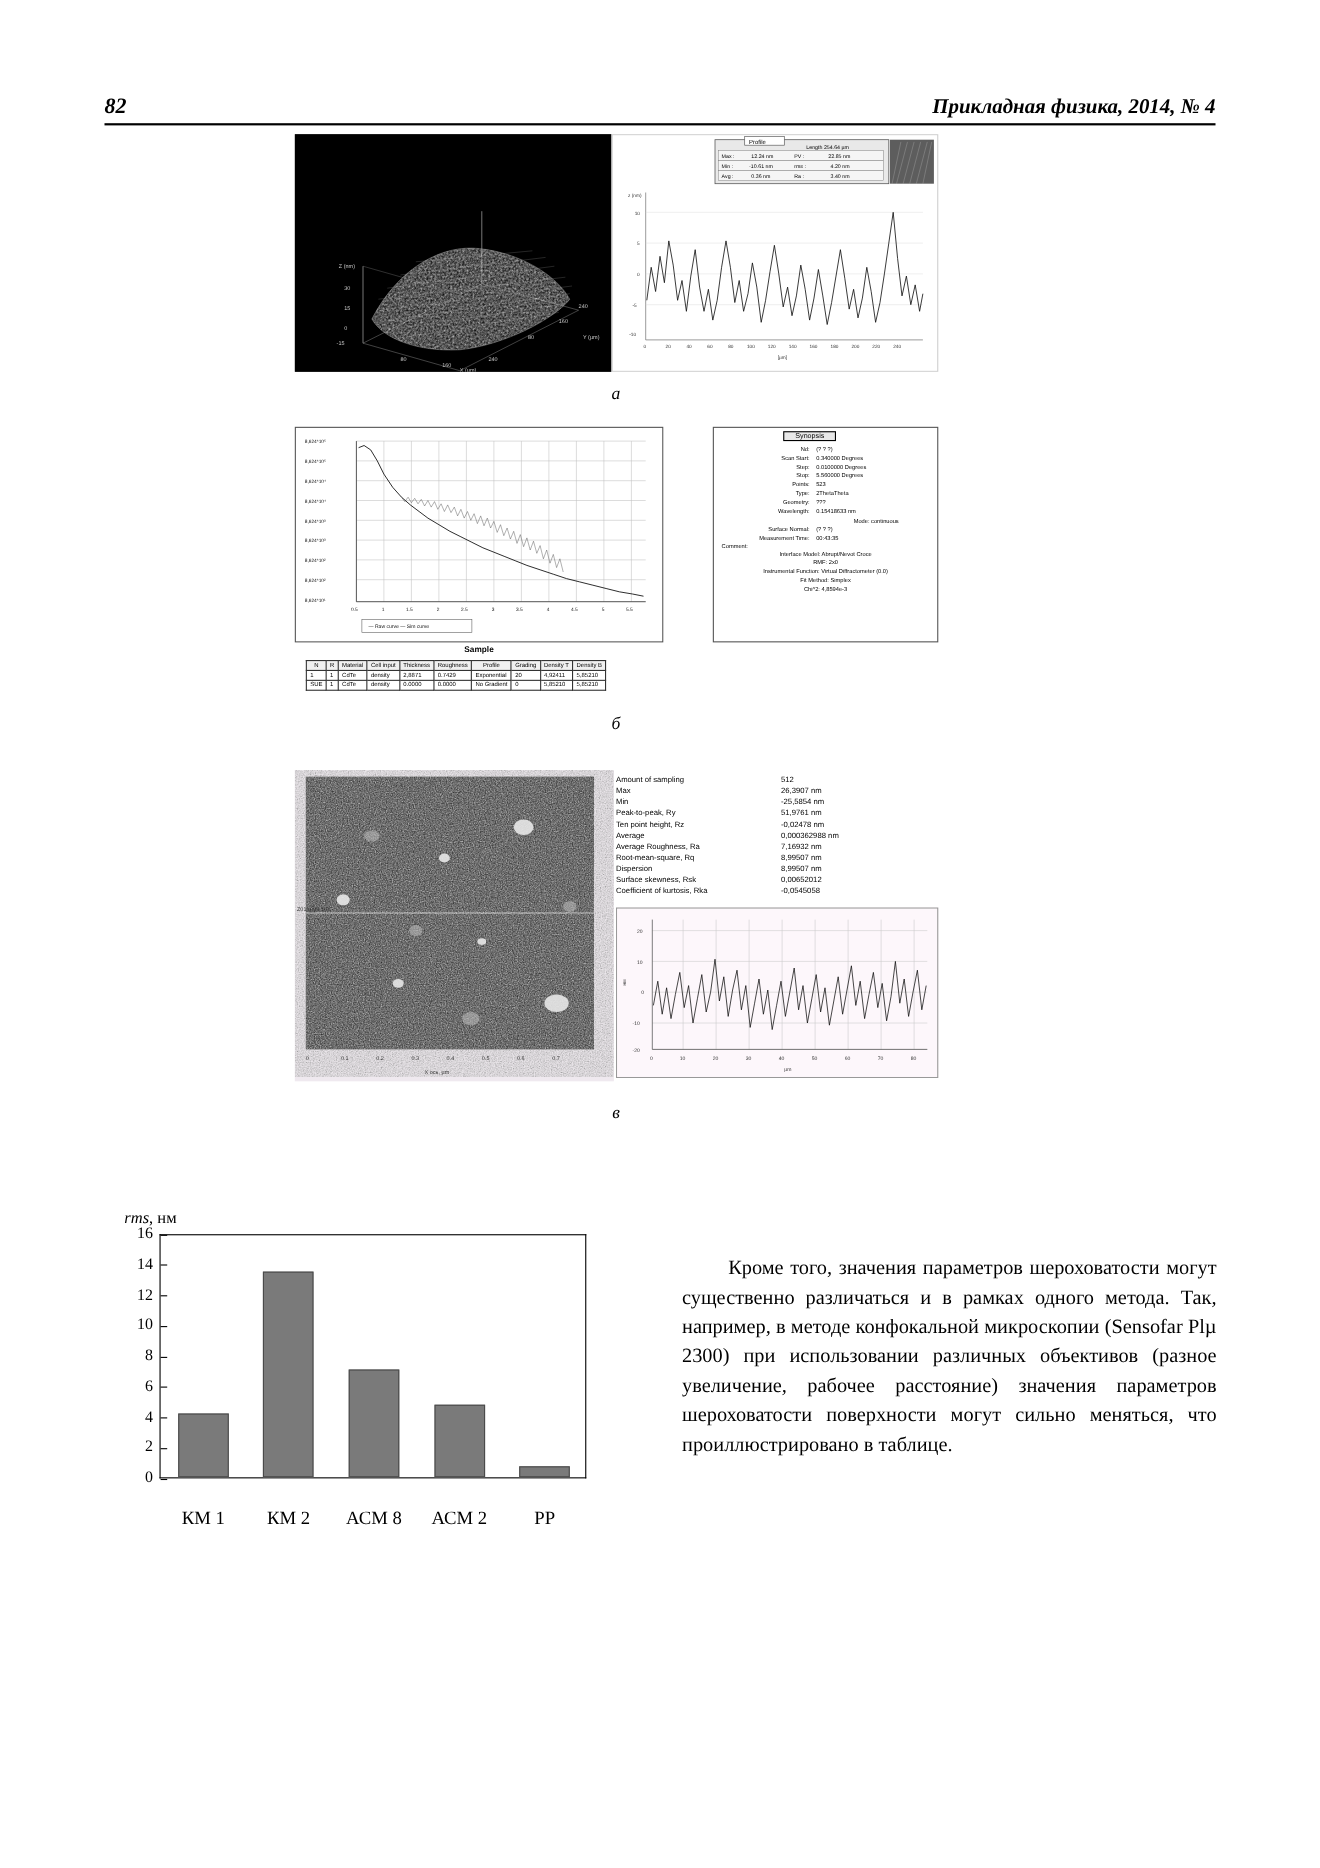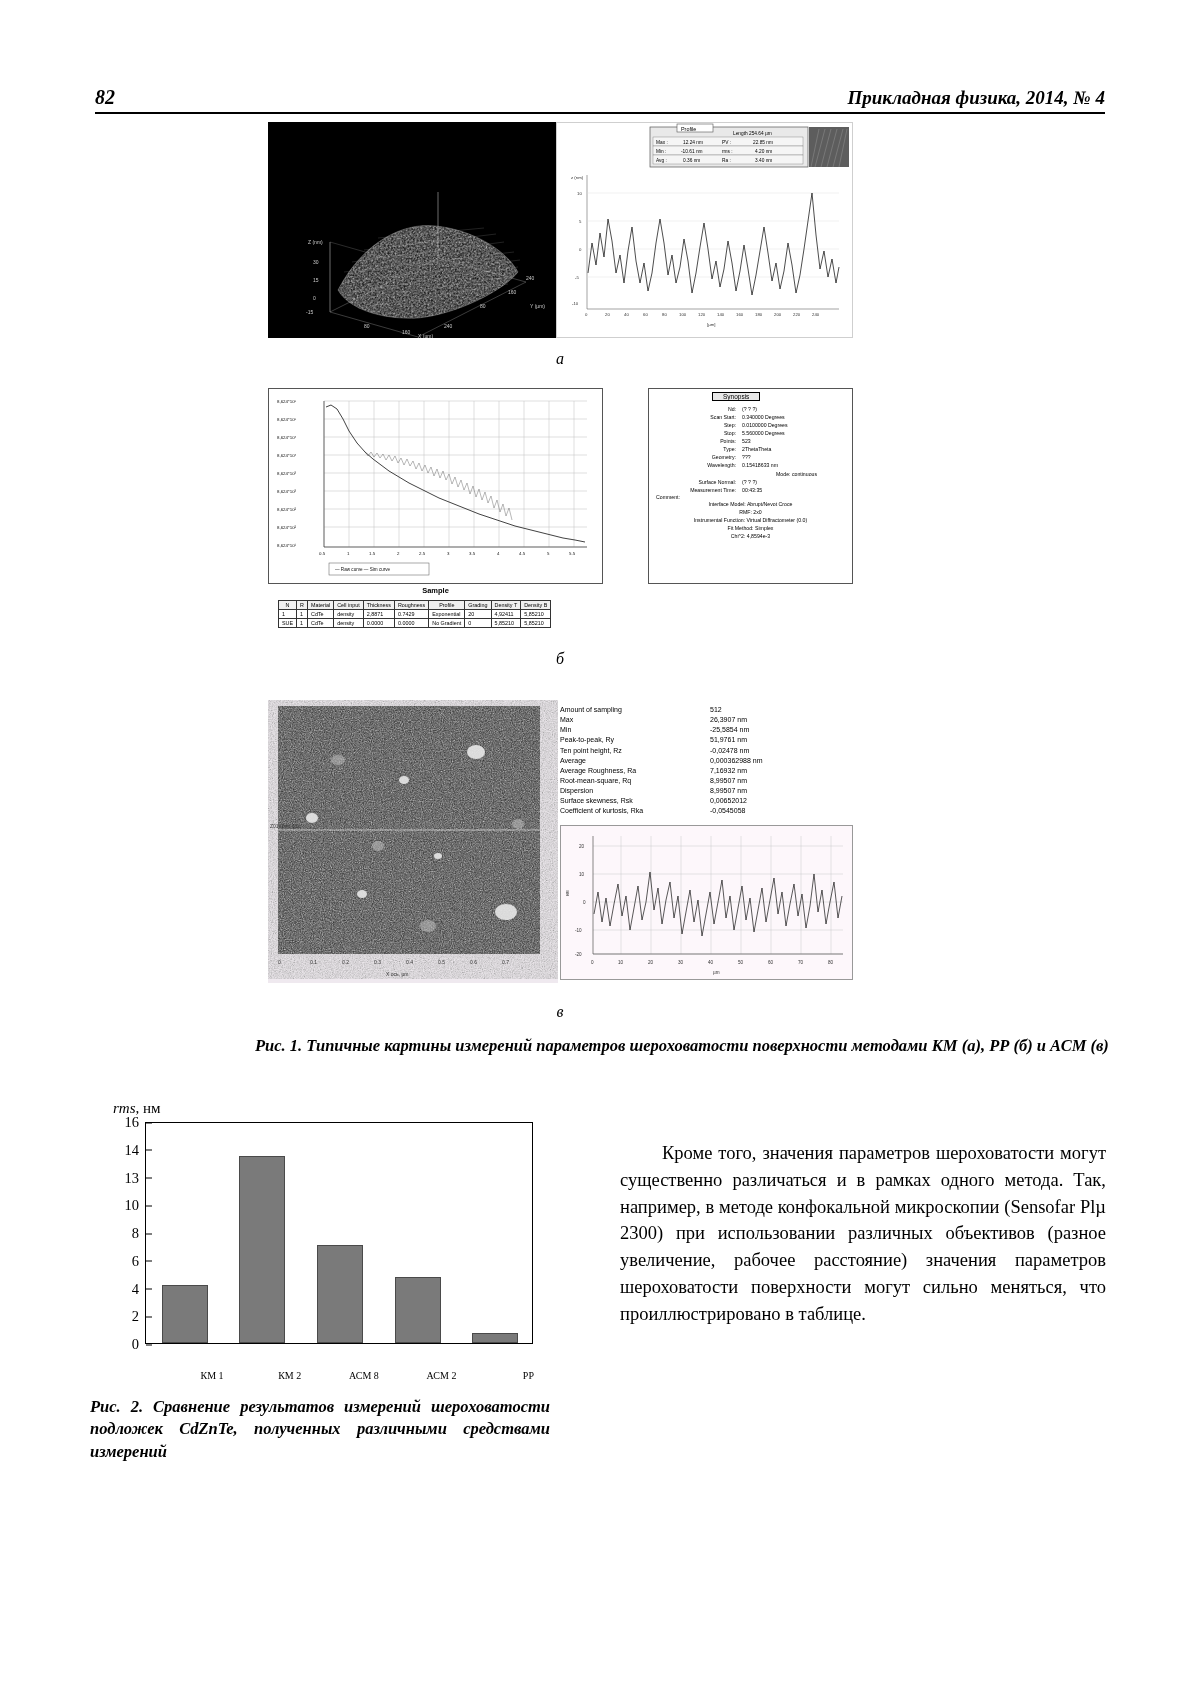--- a/index.html
+++ b/index.html
@@ -234,22 +234,22 @@
   .bar {
     position: absolute;
     bottom: 0;
     background: #7a7a7a;
     border: 1px solid #4a4a4a;
     box-sizing: border-box;
   }
   .xtick-label {
     position: absolute;
     top: 248px;
-    text-align: right;
-    font-size: 10px;
+    text-align: center;
+    font-size: 17px;
   }
   .legend {
     position: absolute;
     left: 235px;
     top: 30px;
     font-size: 15px;
     line-height: 1.42;
   }
   #fig2-caption {
     left: 90px; top: 1396px; width: 460px;
@@ -707,48 +707,46 @@
             <text x="237" y="138">70</text>
             <text x="267" y="138">80</text>
           <text x="152" y="148">µm</text>
         </g>
         <polyline fill="none" stroke="#111" stroke-width="0.7" points="33,88 37,66 41,96 45,72 49,100 53,78 57,58 61,90 65,70 69,104 73,82 77,60 81,94 85,76 89,46 93,84 97,62 101,98 105,74 109,56 113,92 117,70 121,108 125,86 129,64 133,96 137,74 141,110 145,88 149,66 153,98 157,76 161,54 165,92 169,70 173,104 177,82 181,60 185,94 189,72 193,106 197,84 201,62 205,96 209,74 213,52 217,88 221,66 225,100 229,78 233,58 237,90 241,68 245,102 249,80 253,48 257,86 261,64 265,98 269,76 273,56 277,92 281,70"></polyline>
       </svg>
     </div>
   </div>
   <div class="label-letter" style="left:540px; top:1003px;">в</div>
 
-  <div class="figcaption" id="fig1-caption">Рис. 1. Типичные картины измерений параметров шероховатости поверхности методами КМ (а), РР (б) и АСМ (в)</div>
 
   <div class="chart-wrap">
     <div class="chart-ylabel">
       <span>rms</span><span class="unit">, нм</span>
     </div>
     <div class="chart-frame"></div>
     <div class="chart-plot" id="plot">
 
     <div class="ytick" style="top: 222px;">0</div>
         <div class="ytick" style="top: 194.25px;">2</div>
         <div class="ytick" style="top: 166.5px;">4</div>
         <div class="ytick" style="top: 138.75px;">6</div>
         <div class="ytick" style="top: 111px;">8</div>
         <div class="ytick" style="top: 83.25px;">10</div>
-        <div class="ytick" style="top: 55.5px;">13</div>
+        <div class="ytick" style="top: 55.5px;">12</div>
         <div class="ytick" style="top: 27.75px;">14</div>
         <div class="ytick" style="top: 0px; margin-left: 20px;">16</div>
         <div class="bar" style="left: 15.8px; width: 46px; height: 57.5812px; background: rgb(122, 122, 122);"></div>
         <div class="xtick-label" style="left: 0px; width: 77.6px;">КМ 1</div>
         <div class="bar" style="left: 93.4px; width: 46px; height: 186.619px; background: rgb(122, 122, 122);"></div>
         <div class="xtick-label" style="left: 77.6px; width: 77.6px;">КМ 2</div>
         <div class="bar" style="left: 171px; width: 46px; height: 98.5125px; background: rgb(122, 122, 122);"></div>
         <div class="xtick-label" style="left: 155.2px; width: 77.6px;">АСМ 8</div>
         <div class="bar" style="left: 248.6px; width: 46px; height: 65.9062px; background: rgb(122, 122, 122);"></div>
         <div class="xtick-label" style="left: 232.8px; width: 77.6px;">АСМ 2</div>
         <div class="bar" style="left: 326.2px; width: 46px; height: 9.7125px; background: rgb(122, 122, 122);"></div>
         <div class="xtick-label" style="left: 310.4px; width: 77.6px;">РР</div>
       </div>
   </div>
 
-  <div class="figcaption" id="fig2-caption">Рис. 2. Сравнение результатов измерений шероховатости подложек CdZnTe, полученных различными средствами измерений</div>
 
   <div class="bodytext">Кроме того, значения параметров шероховатости могут существенно различаться и в рамках одного метода. Так, например, в методе конфокальной микроскопии (Sensofar Plµ 2300) при использовании различных объективов (разное увеличение, рабочее расстояние) значения параметров шероховатости поверхности могут сильно меняться, что проиллюстрировано в таблице.</div>
 
 </div>
 
 </body></html>

